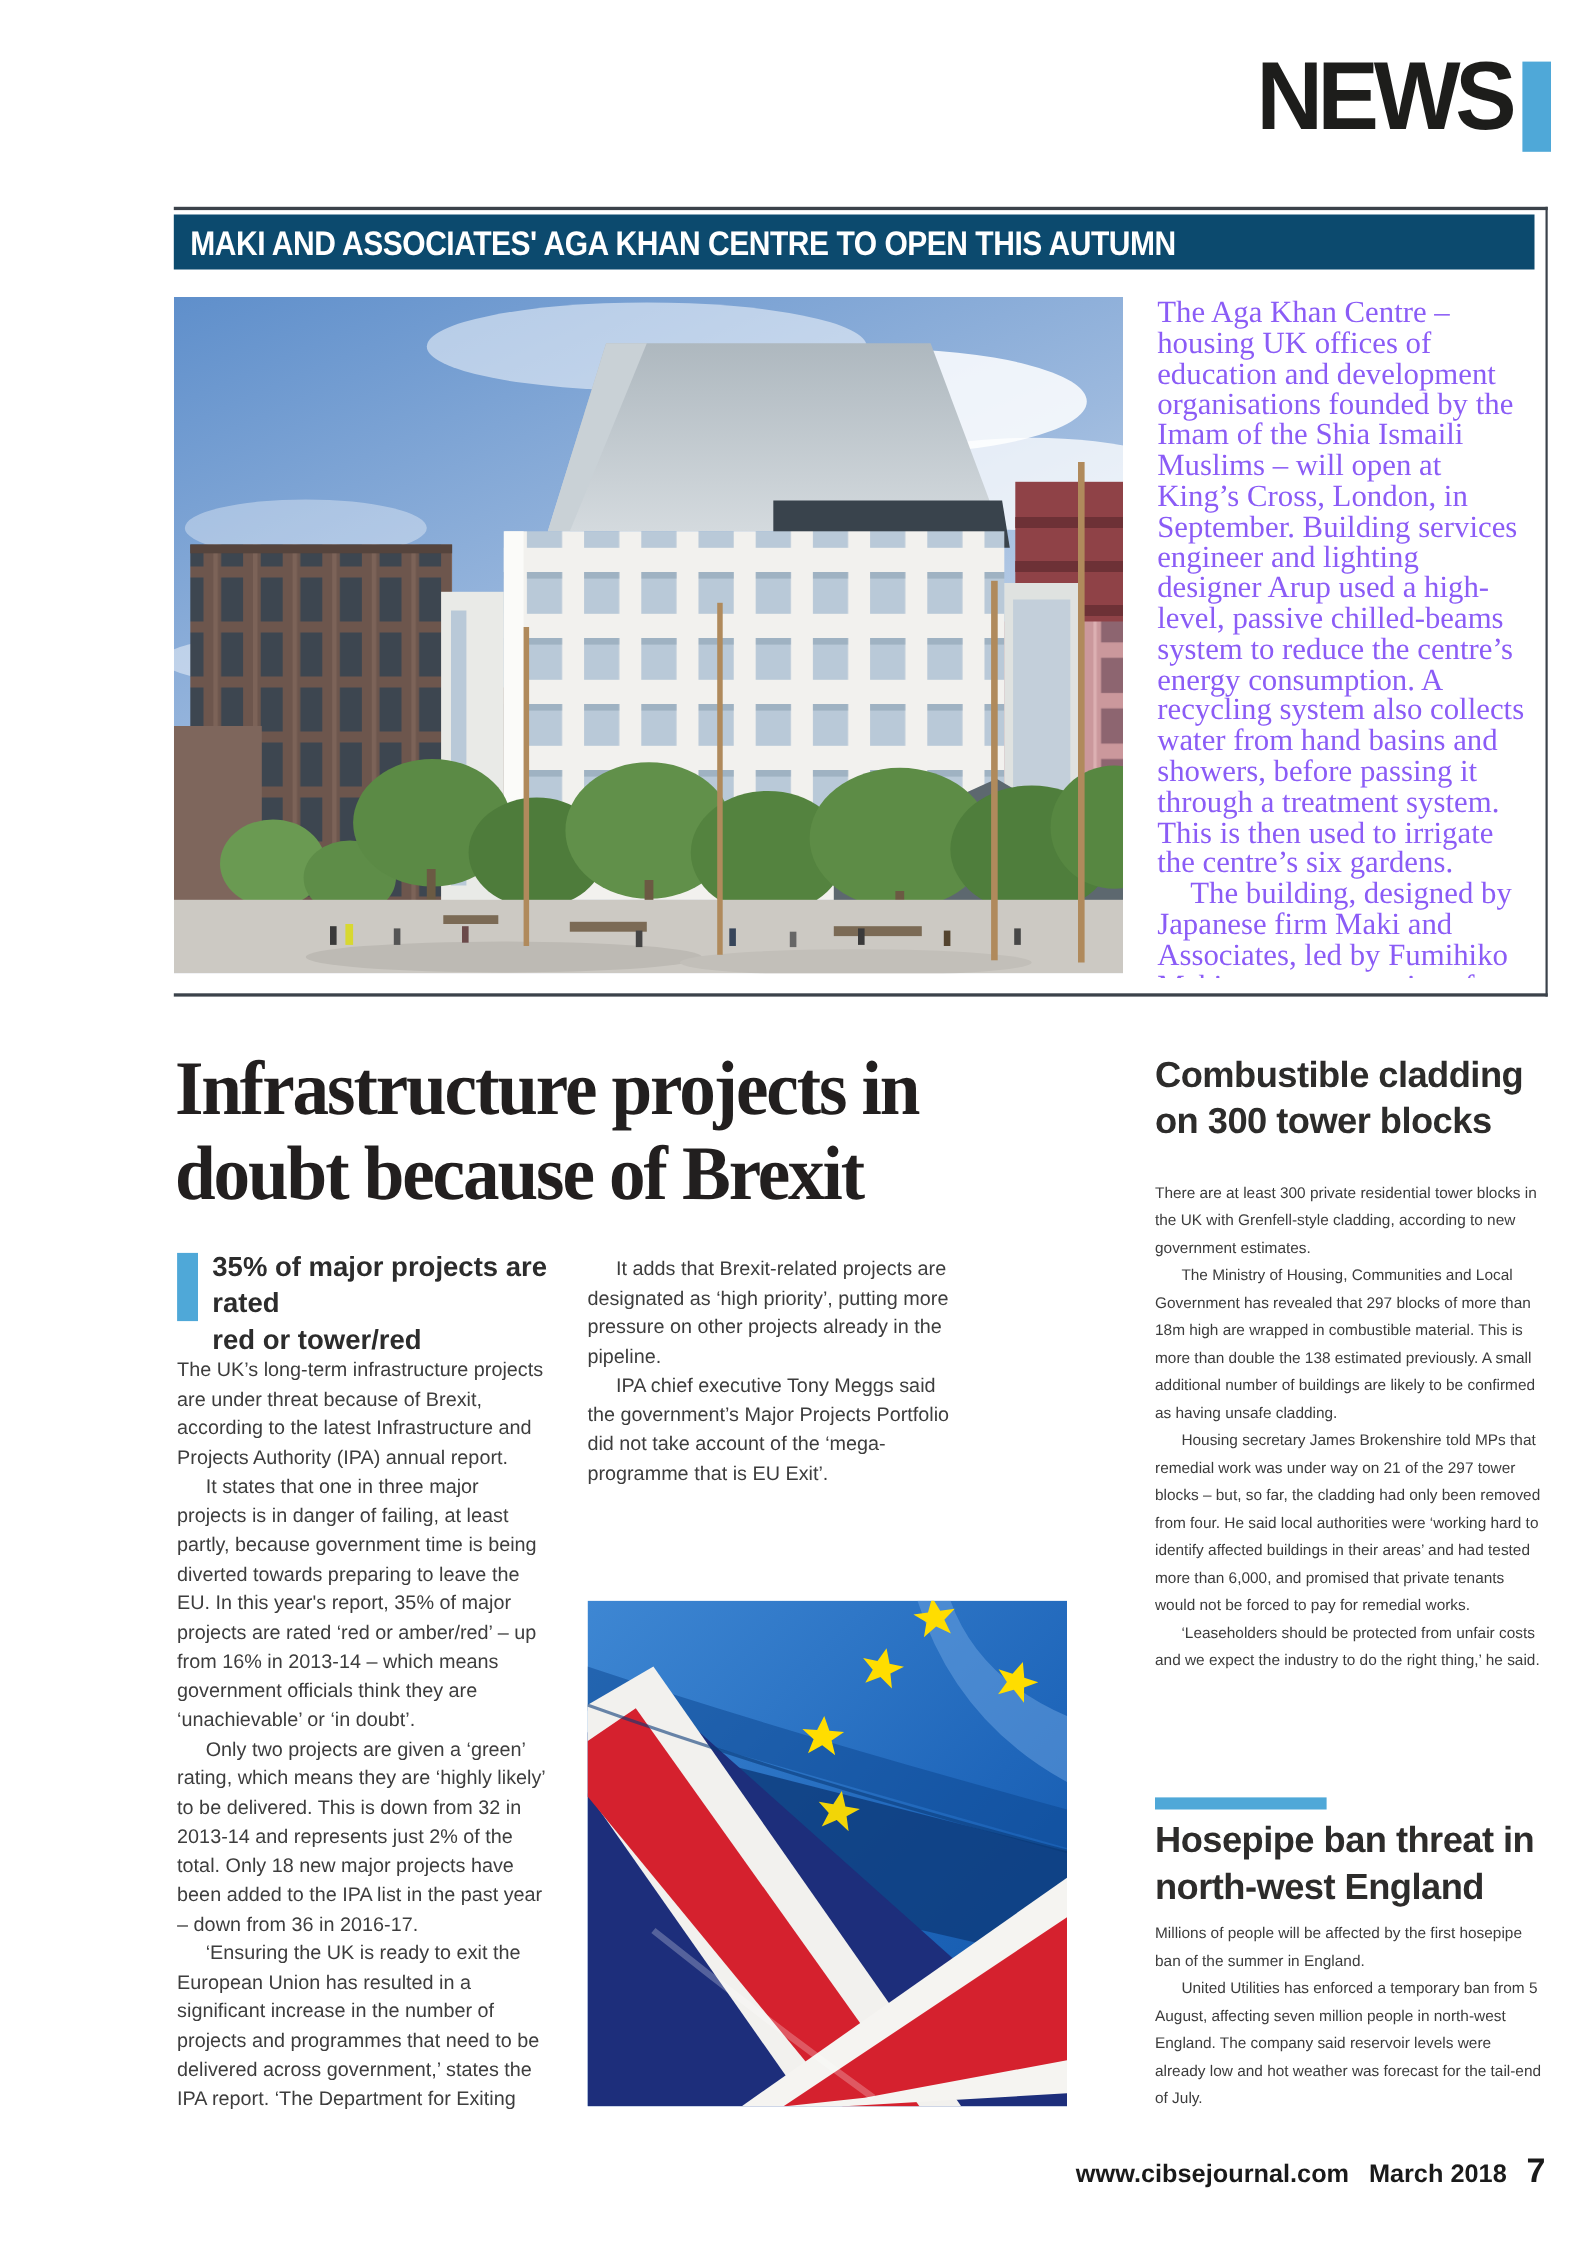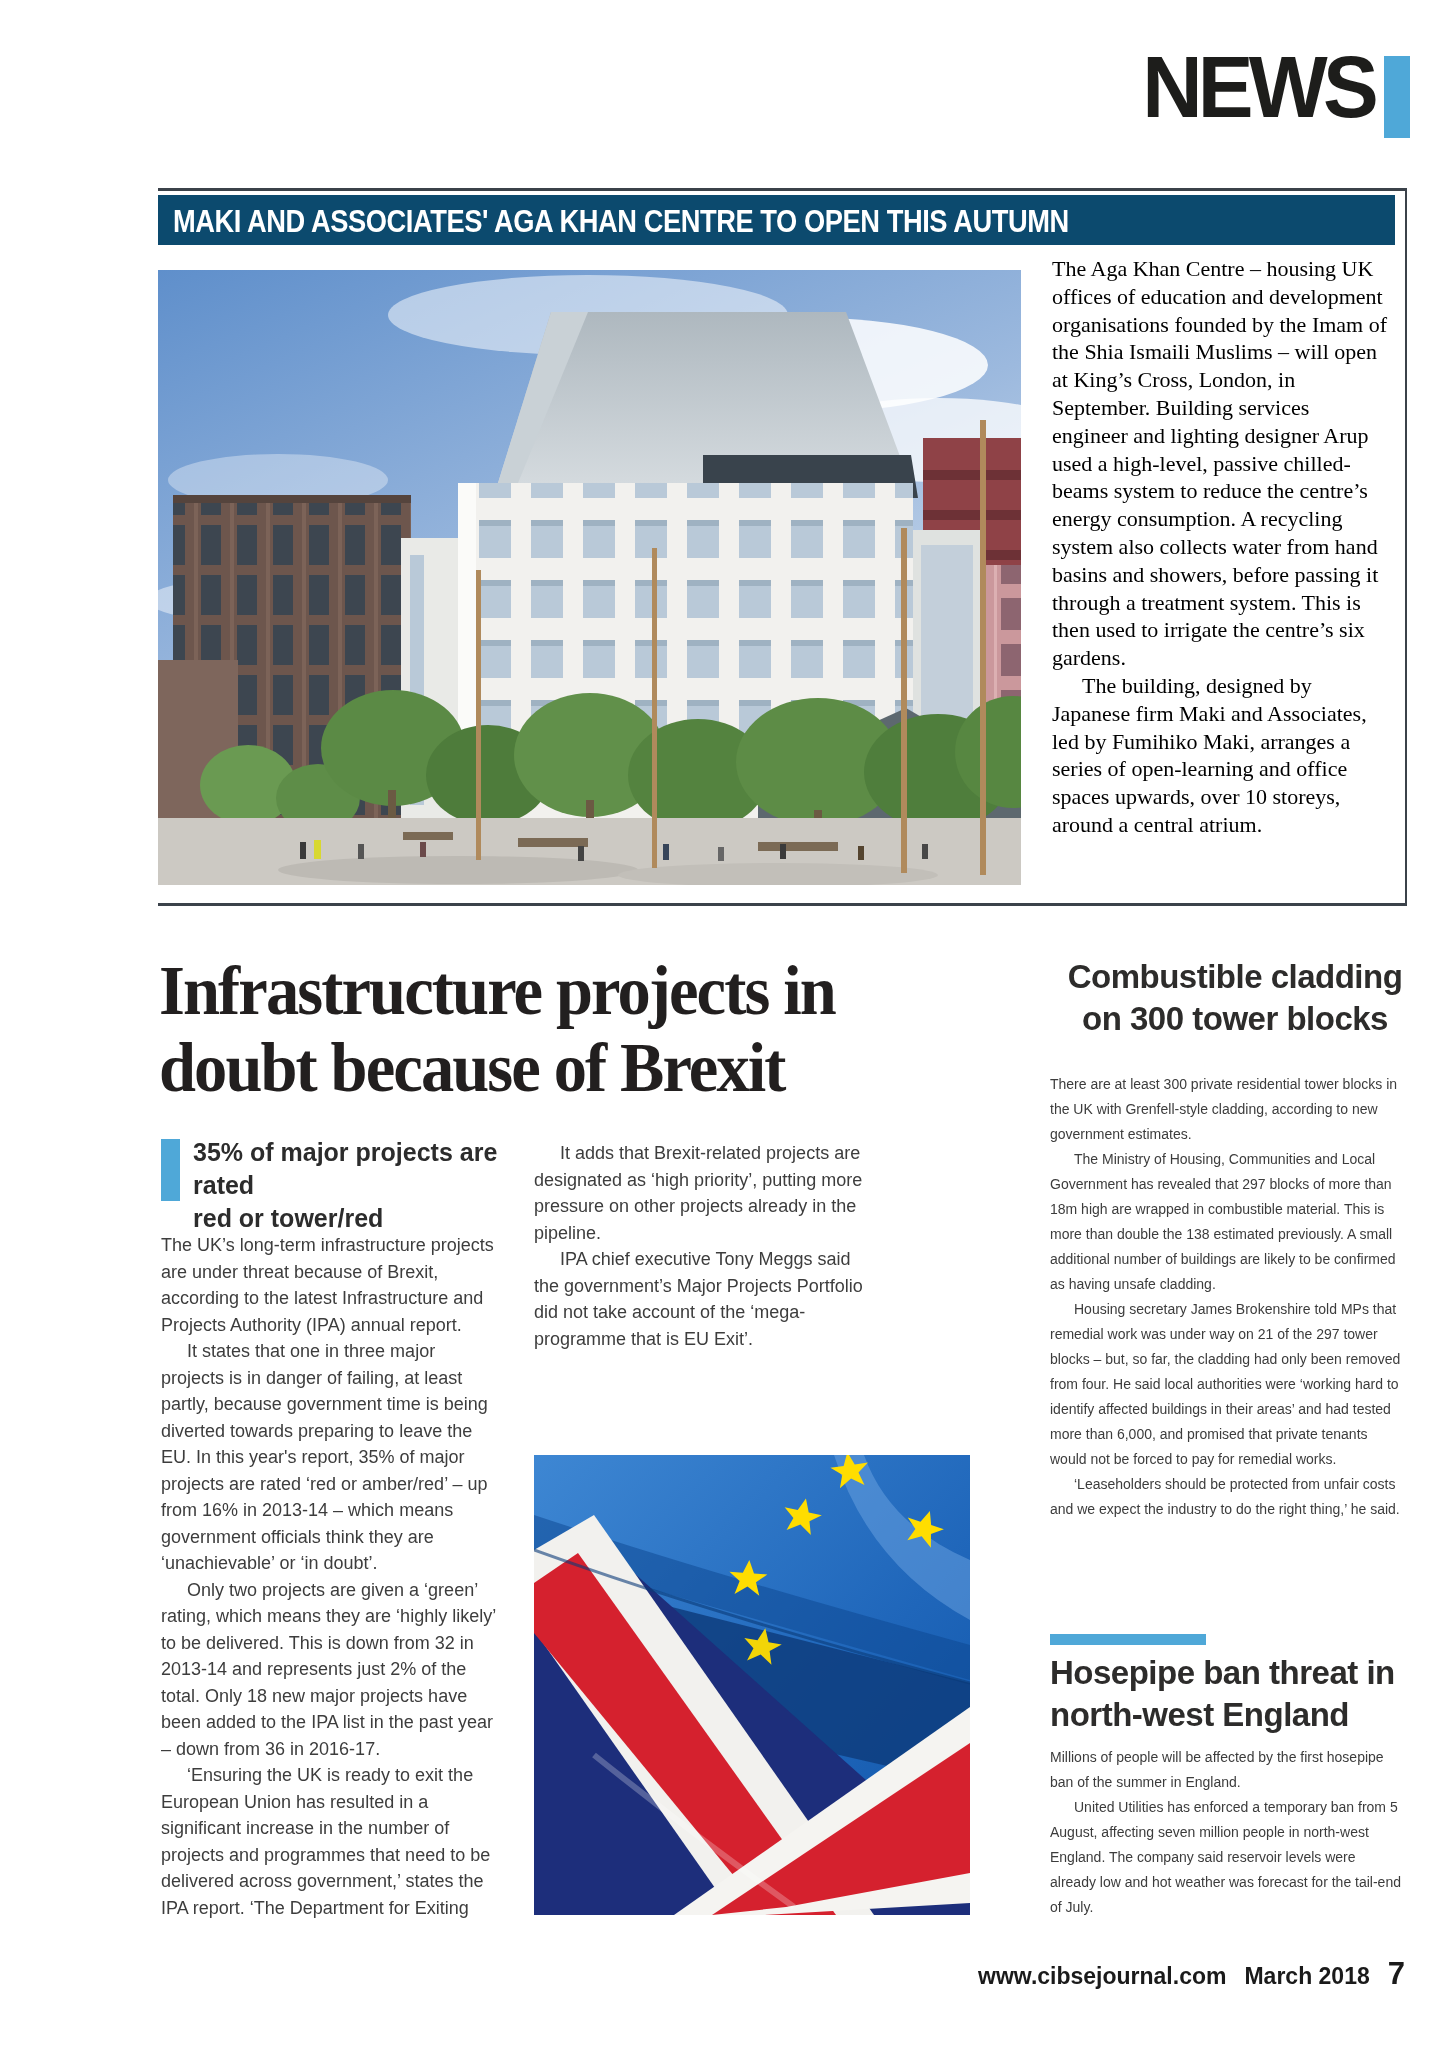--- a/index.html
+++ b/index.html
@@ -12,22 +12,22 @@
              letter-spacing:-5px;color:#1d1d1b;transform:scaleX(.95);transform-origin:right center;}
   .news-bar{position:absolute;right:0;top:6px;width:26px;height:82px;background:#4fa8d8;}
 
   
   .lead-box{position:absolute;left:118px;top:188px;width:1247px;height:712px;
             border-top:3px solid #3b424a;border-right:2px solid #3b424a;border-bottom:3px solid #3b424a;}
   .lead-banner{position:absolute;left:0;top:4px;width:1237px;height:50px;background:#0c4a6e;}
   .lead-banner span{display:inline-block;margin:9px 0 0 15px;font-weight:700;font-size:31px;
                     color:#ffffff;letter-spacing:-.5px;transform:scaleX(.88);transform-origin:left center;white-space:nowrap;}
   .lead-photo{position:absolute;left:0;top:79px;width:863px;height:615px;overflow:hidden;}
-  .lead-text{position:absolute;left:894px;top:64px;width:336px;height:618px;overflow:hidden;
-             font-family:"Liberation Serif",serif;font-size:22px;line-height:27.8px;color:#000000;}
+  .lead-text{position:absolute;left:894px;top:80px;width:336px;height:618px;overflow:hidden;
+             font-family:"Liberation Serif",serif;font-size:28px;line-height:27.8px;color:#8b5cf6;}
   .lead-text p{margin:0;}
   .lead-text p.ind{text-indent:30px;}
 
   
   .headline{position:absolute;left:119px;top:952px;width:880px;
             font-family:"Liberation Serif",serif;font-weight:700;font-size:70px;line-height:77px;
             letter-spacing:-2px;color:#221f1f;transform:scaleX(.95);transform-origin:left top;}
   .standfirst{position:absolute;left:121px;top:1136px;width:360px;}
   .standfirst .bar{position:absolute;left:0;top:3px;width:19px;height:62px;background:#4fa8d8;}
   .standfirst .sf-text{position:absolute;left:32px;top:0;width:330px;font-weight:700;
@@ -35,21 +35,21 @@
   .bodycol{position:absolute;font-size:18px;line-height:26.5px;color:#3d3d3d;}
   .bodycol p{margin:0;}
   .bodycol p.ind{text-indent:26px;}
   .col1{left:121px;top:1232px;width:342px;height:790px;overflow:hidden;}
   .col2{left:494px;top:1140px;width:342px;height:300px;overflow:hidden;}
   .flag-photo{position:absolute;left:494px;top:1455px;width:436px;height:460px;overflow:hidden;}
 
   
   .side-h{position:absolute;left:1010px;width:370px;font-weight:700;font-size:33px;line-height:42px;
           letter-spacing:-.5px;color:#2d2c2b;}
-  .side-h1{top:956px;text-align:center;}
+  .side-h1{top:956px;}
   .side-h2{top:1652px;}
   .side-body{position:absolute;left:1010px;width:354px;font-size:14px;line-height:25px;color:#3c3c3c;overflow:hidden;}
   .side-body p{margin:0;}
   .side-body p.ind{text-indent:24px;}
   .sb1{top:1072px;height:556px;}
   .sb2{top:1745px;height:200px;}
   .side-divider{position:absolute;left:1010px;top:1634px;width:156px;height:11px;background:#4fa8d8;}
 
   
   .footer{position:absolute;right:83px;top:1956px;display:flex;align-items:baseline;gap:18px;

